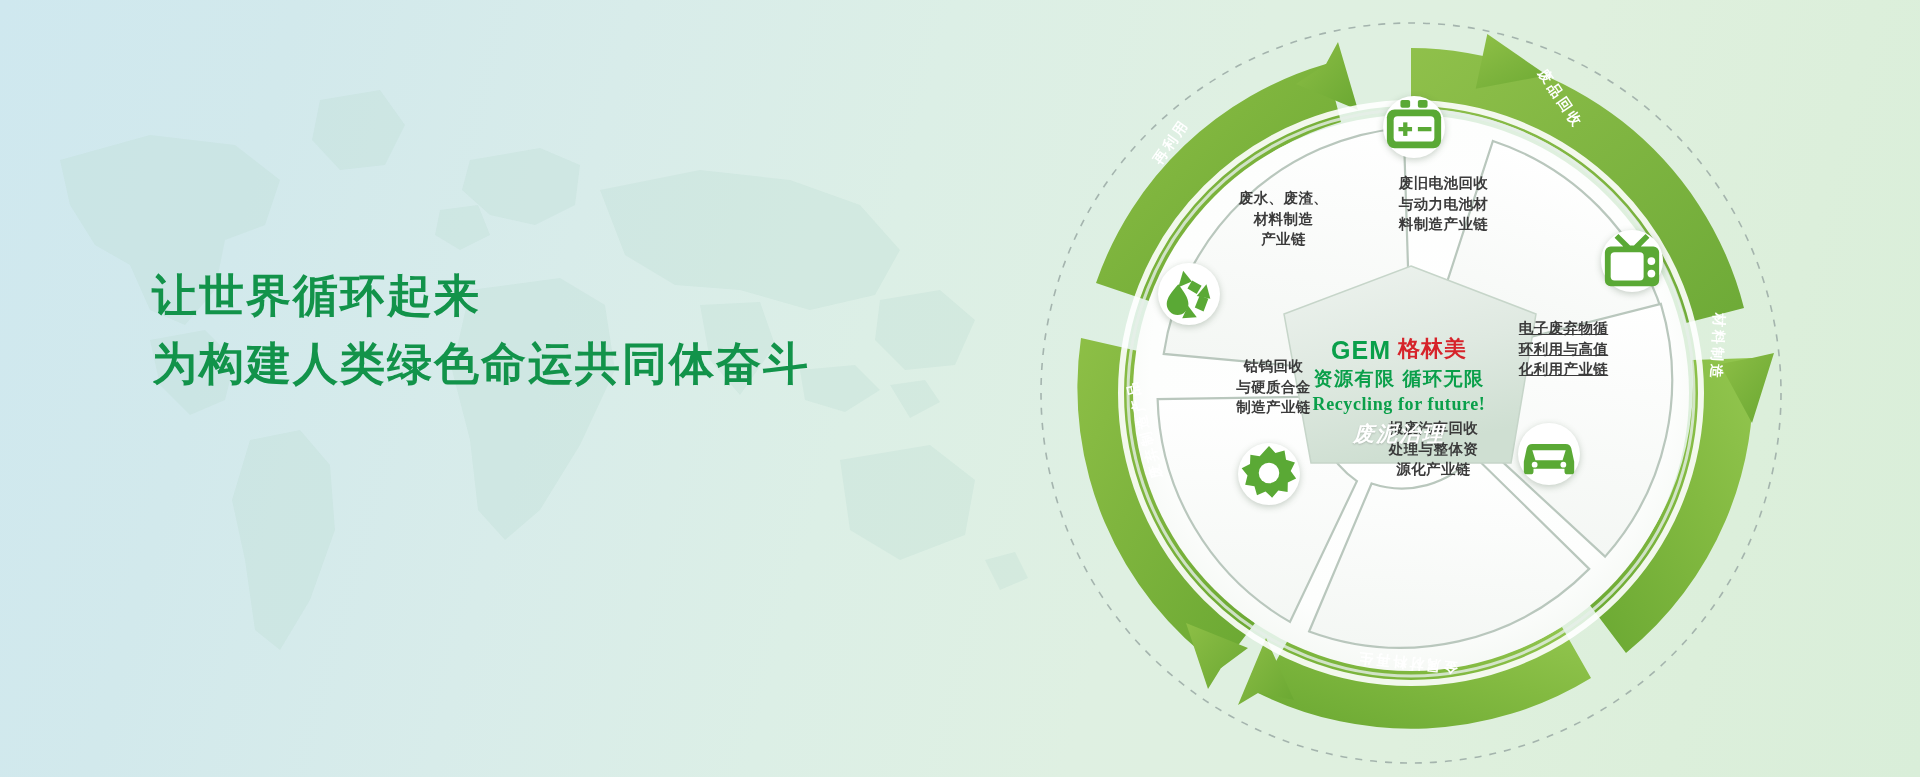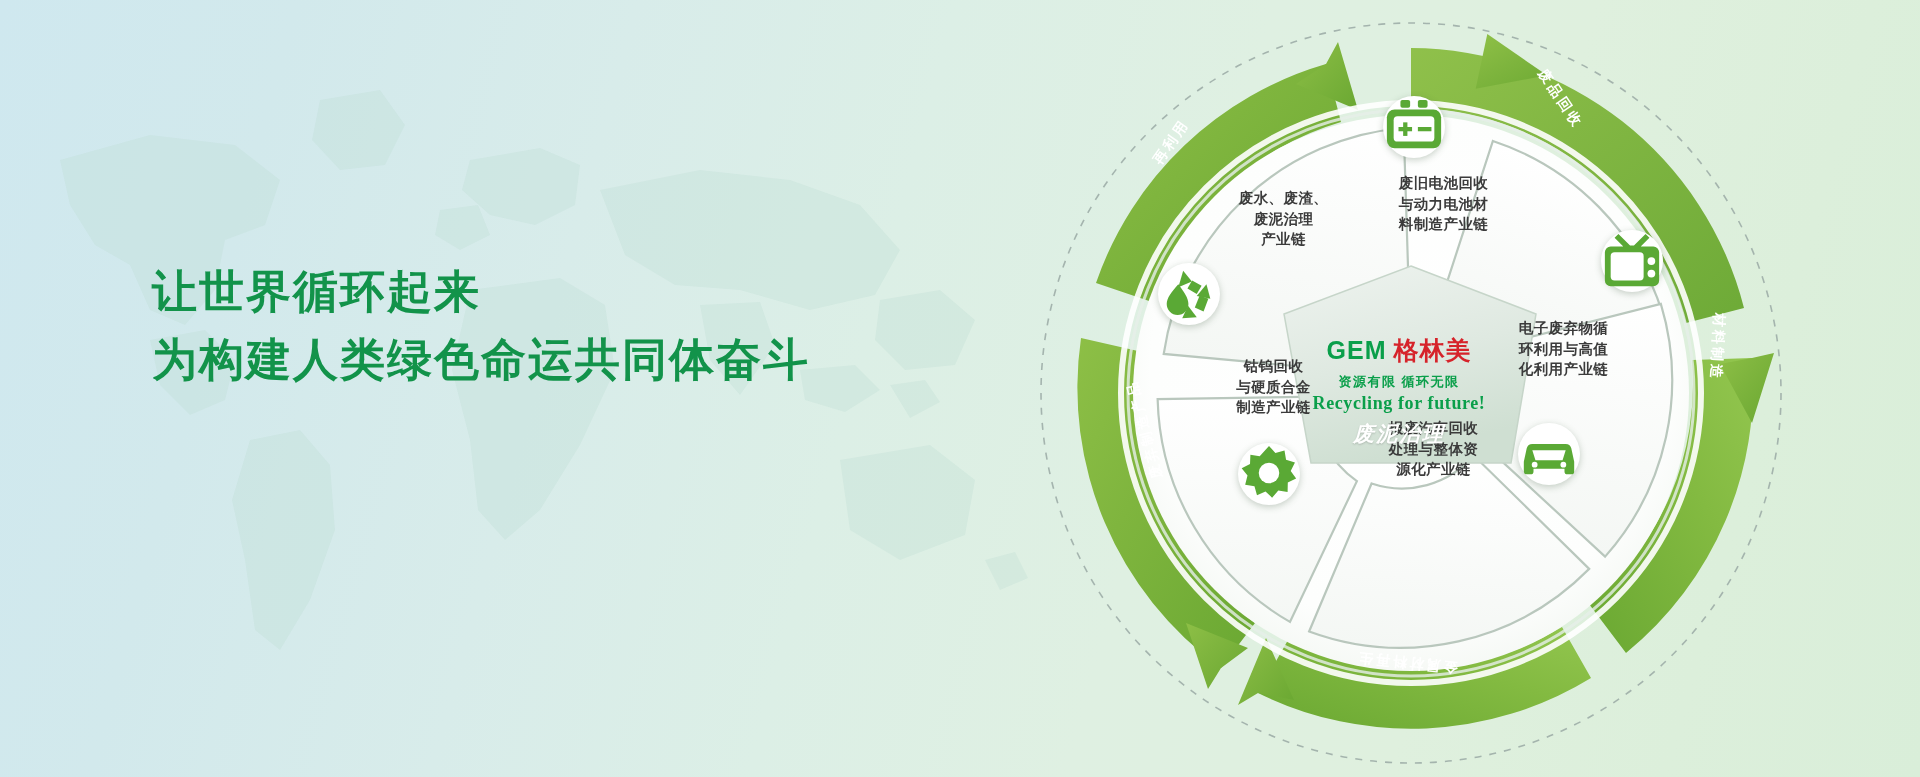--- a/index.html
+++ b/index.html
@@ -35,21 +35,20 @@
     color: #0e8a46;
     letter-spacing: 2px;
     line-height: 1.52;
   }
   #headline .hl {
     font-size: 45px;
     font-weight: 700;
     color: #12934a;
     white-space: nowrap;
     display: block;
-    font-family: Liberation Mono, monospace;
   }
 
   
   #diagram {
     position: absolute;
     left: 1026px;
     top: 8px;
     width: 770px;
     height: 770px;
   }
@@ -81,24 +80,24 @@
     text-align: center;
   }
   #gem-wordmark {
     font-size: 25px; font-weight: 700;
     letter-spacing: 1px;
     line-height: 1;
     display: flex; justify-content: center;
     gap: 2px;
   }
   #gem-g { color: #0a9f4a; font-family: "Liberation Sans", sans-serif; font-weight: 700; }
-  #gem-cn { color: #d6232a; font-weight: 700; font-size: 25px; margin-left: 5px; }
+  #gem-cn { color: #d6232a; font-weight: 700; font-size: 22px; margin-left: 5px; }
   #gem-slogan-cn {
-    margin-top: 10px;
-    font-size: 13px; font-weight: 700; color: #0a9f4a;
+    margin-top: 3px;
+    font-size: 19px; font-weight: 700; color: #0a9f4a;
     letter-spacing: 1.5px;
   }
   #gem-slogan-en {
     margin-top: 2px;
     font-size: 18px; font-weight: 700; color: #0a9f4a;
     letter-spacing: .6px;
     font-family: "Liberation Serif", serif;
   }
   #center-title {
     position: absolute;
@@ -228,34 +227,34 @@
         <path d="M135 372 A265 265 0 0 1 350 122 L372 283 A95 95 0 0 0 295 370 Z" transform="rotate(6 385 385)"></path>
       </g>
 
       <path d="M385 258 L510 306 L485 455 L285 455 L258 306 Z" fill="url(#coreGrad)" stroke="#c6d5c9" stroke-width="1.5"></path>
     </svg>
 
     <div class="seglabel" style="left:330px; top:165px; width:175px;">废旧电池回收
 与动力电池材
 料制造产业链</div>
 
-    <div class="seglabel" style="left:450px; top:310px; width:175px;">电子废弃物循
+    <div class="seglabel" style="left:450px; top:310px; width:175px;text-decoration:underline;">电子废弃物循
 环利用与高值
 化利用产业链</div>
 
     <div class="seglabel" style="left:320px; top:410px; width:175px;font-family:Liberation Serif, serif;">报废汽车回收
 处理与整体资
 源化产业链</div>
 
     <div class="seglabel" style="left:160px; top:348px; width:175px;text-align:center;">钴钨回收
 与硬质合金
 制造产业链</div>
 
     <div class="seglabel" style="left:170px; top:180px; width:175px;">废水、废渣、
-废泥治理
+材料制造
 产业链</div>
 
     <div id="centerlogo">
       <div id="gem-wordmark">
         <span id="gem-g">GEM</span>
         <span id="gem-cn">格林美</span>
       </div>
       <div id="gem-slogan-cn">资源有限  循环无限</div>
       <div id="gem-slogan-en">Recycling for future!</div>
     </div>

